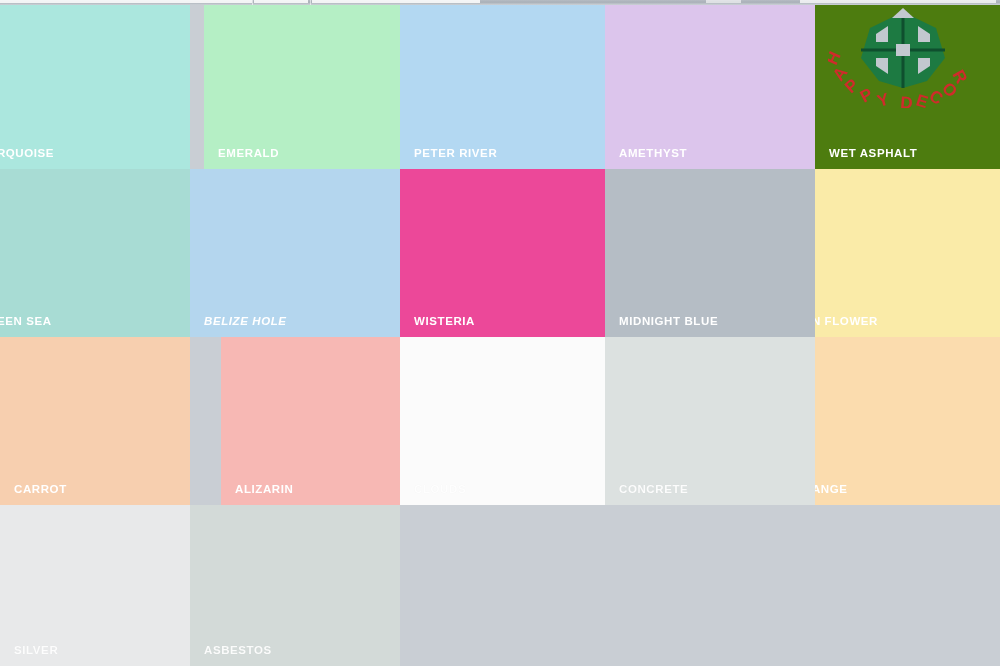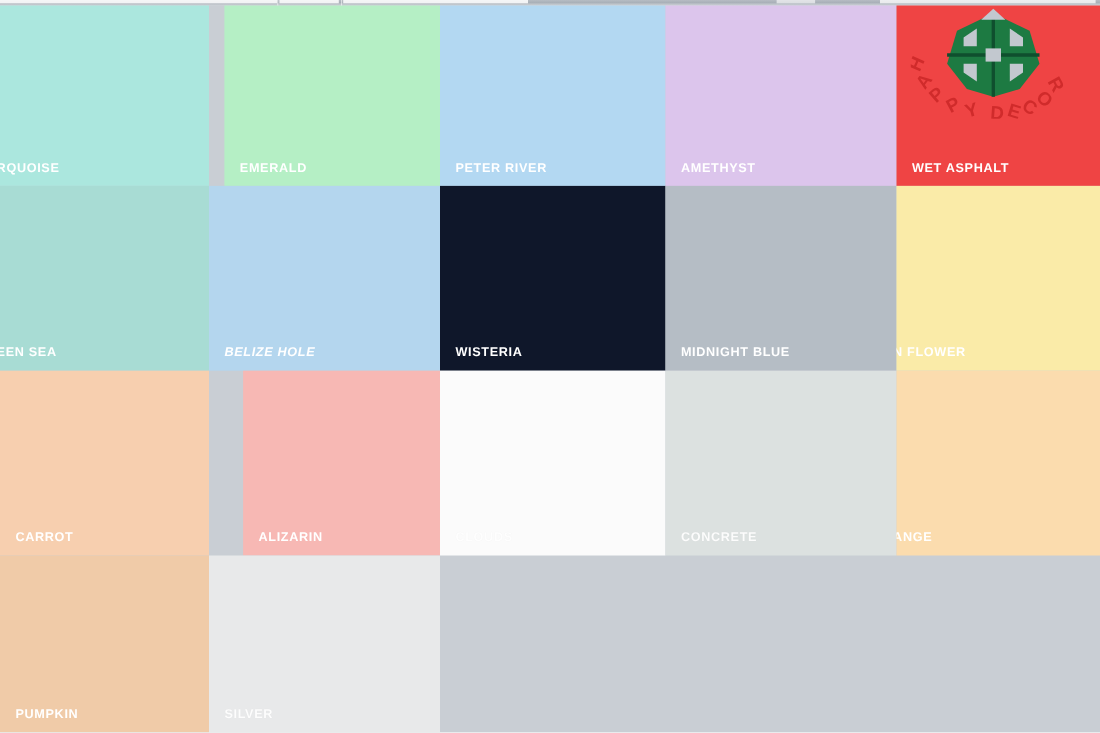--- a/index.html
+++ b/index.html
@@ -111,30 +111,30 @@
       </div>
       <div class="swatch" style="background: rgb(181, 239, 197); margin-left: 14px;">
         <div class="swatch-label">EMERALD</div>
       </div>
       <div class="swatch" style="background: rgb(179, 216, 242);">
         <div class="swatch-label">PETER RIVER</div>
       </div>
       <div class="swatch" style="background: rgb(220, 197, 236);">
         <div class="swatch-label">AMETHYST</div>
       </div>
-      <div class="swatch" style="background: #ef4444;">
+      <div class="swatch" style="background: #4d7c0f;">
         <div class="swatch-label">WET ASPHALT</div>
       </div>
       <div class="swatch col-first" style="background: rgb(168, 220, 212);">
         <div class="swatch-label">REEN SEA</div>
       </div>
       <div class="swatch" style="background: rgb(180, 214, 238); font-style: italic;">
         <div class="swatch-label">BELIZE HOLE</div>
       </div>
-      <div class="swatch" style="background: #0f172a;">
+      <div class="swatch" style="background: #ec4899;">
         <div class="swatch-label">WISTERIA</div>
       </div>
       <div class="swatch" style="background: rgb(181, 189, 197);">
         <div class="swatch-label">MIDNIGHT BLUE</div>
       </div>
       <div class="swatch col-first" style="background: rgb(250, 235, 168);">
         <div class="swatch-label">UN FLOWER</div>
       </div>
       <div class="swatch" style="background: rgb(247, 207, 175);">
         <div class="swatch-label">CARROT</div>
@@ -144,25 +144,25 @@
       </div>
       <div class="swatch" style="background: rgb(251, 251, 251);">
         <div class="swatch-label label-faint">CLOUDS</div>
       </div>
       <div class="swatch" style="background: rgb(220, 225, 224);">
         <div class="swatch-label label-faint">CONCRETE</div>
       </div>
       <div class="swatch col-first" style="background: rgb(251, 220, 174);">
         <div class="swatch-label">RANGE</div>
       </div>
-      <div class="swatch" style="background: rgb(240, 203, 168);">
-        <div class="swatch-label">PUMPKIN</div>
-      </div>
       <div class="swatch" style="background: rgb(232, 233, 234);">
         <div class="swatch-label label-faint">SILVER</div>
+      </div>
+      <div class="swatch" style="background: rgb(211, 218, 216);">
+        <div class="swatch-label label-faint">ASBESTOS</div>
       </div>
     </div>
 
   <div class="logo">
     <svg viewBox="0 0 150 104" width="150" height="104" aria-label="Happy Decor logo">
 
       <g>
         <polygon points="75,8 108,24 117,54 99,77 75,84 51,77 33,54 42,24" fill="#1d7a42"></polygon>
 
         <path d="M75,8 L75,84" stroke="#0f4f2e" stroke-width="3" fill="none"></path>

